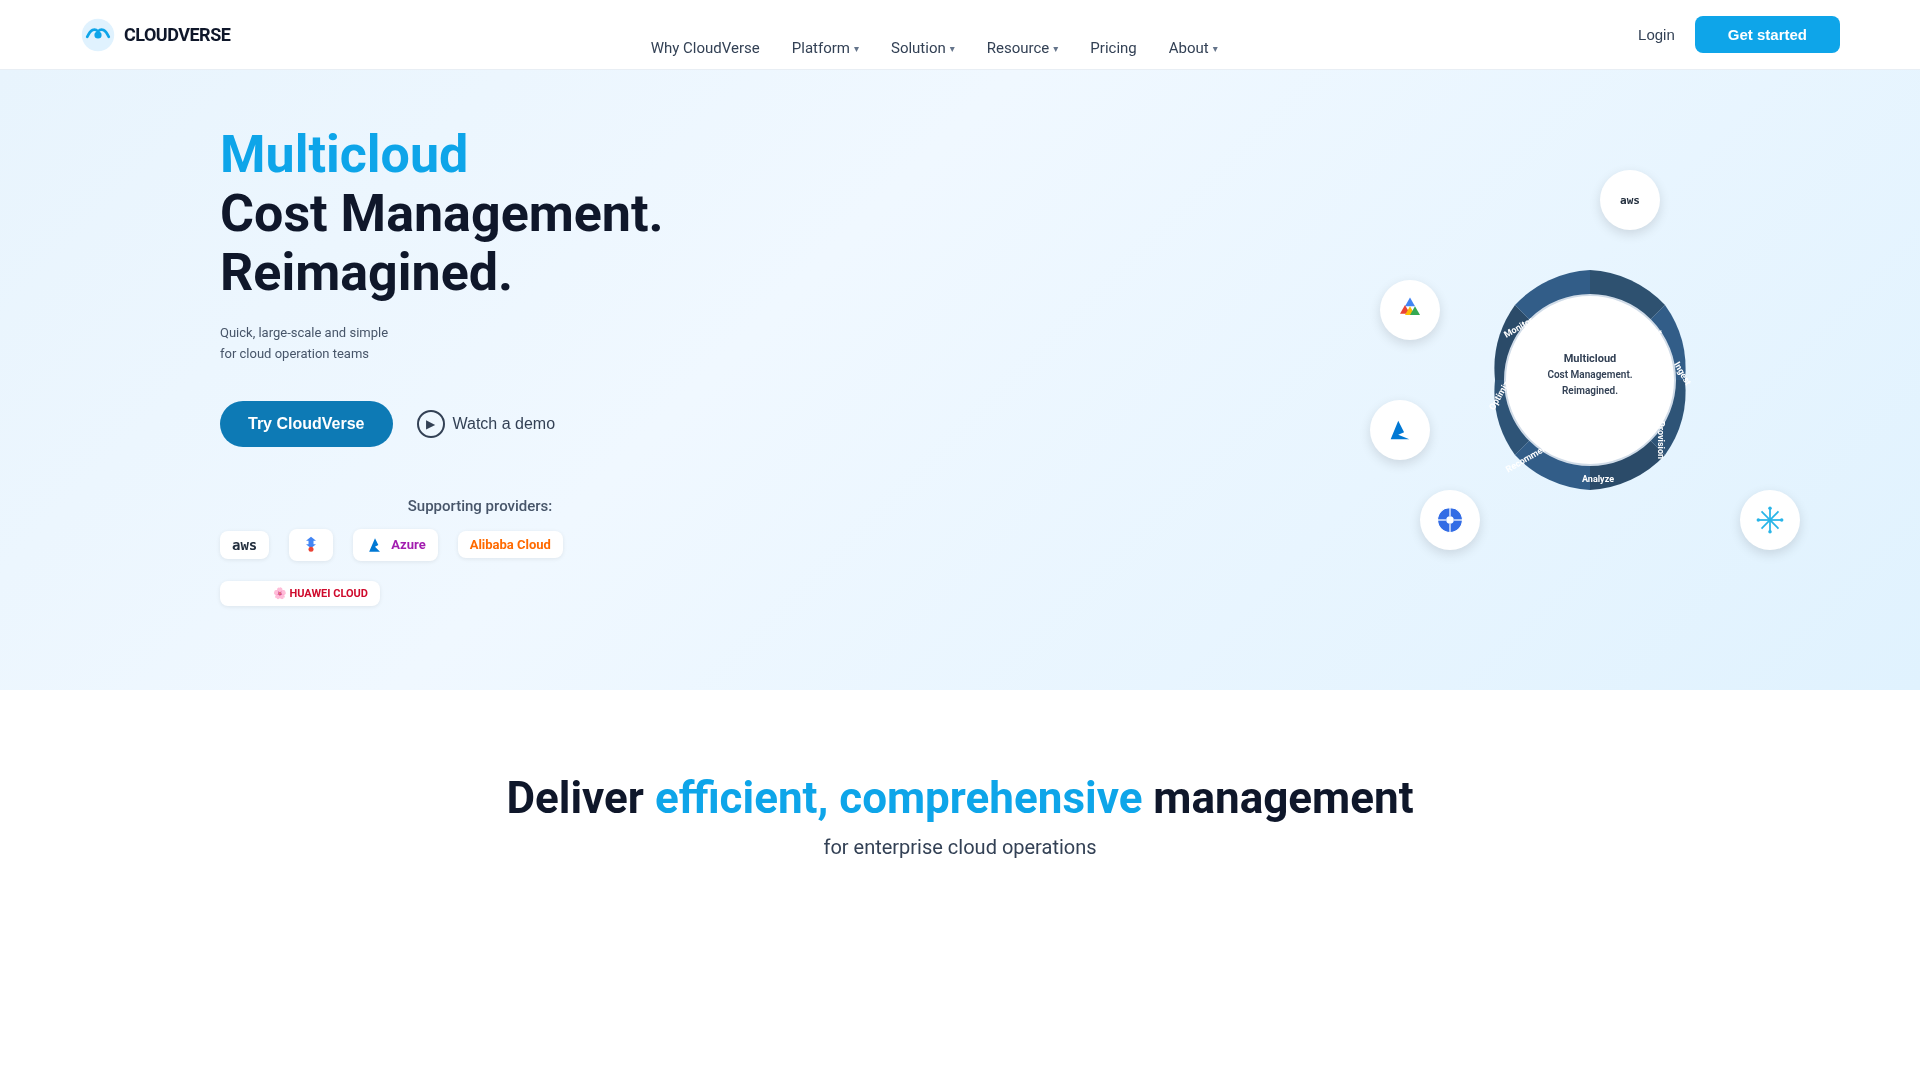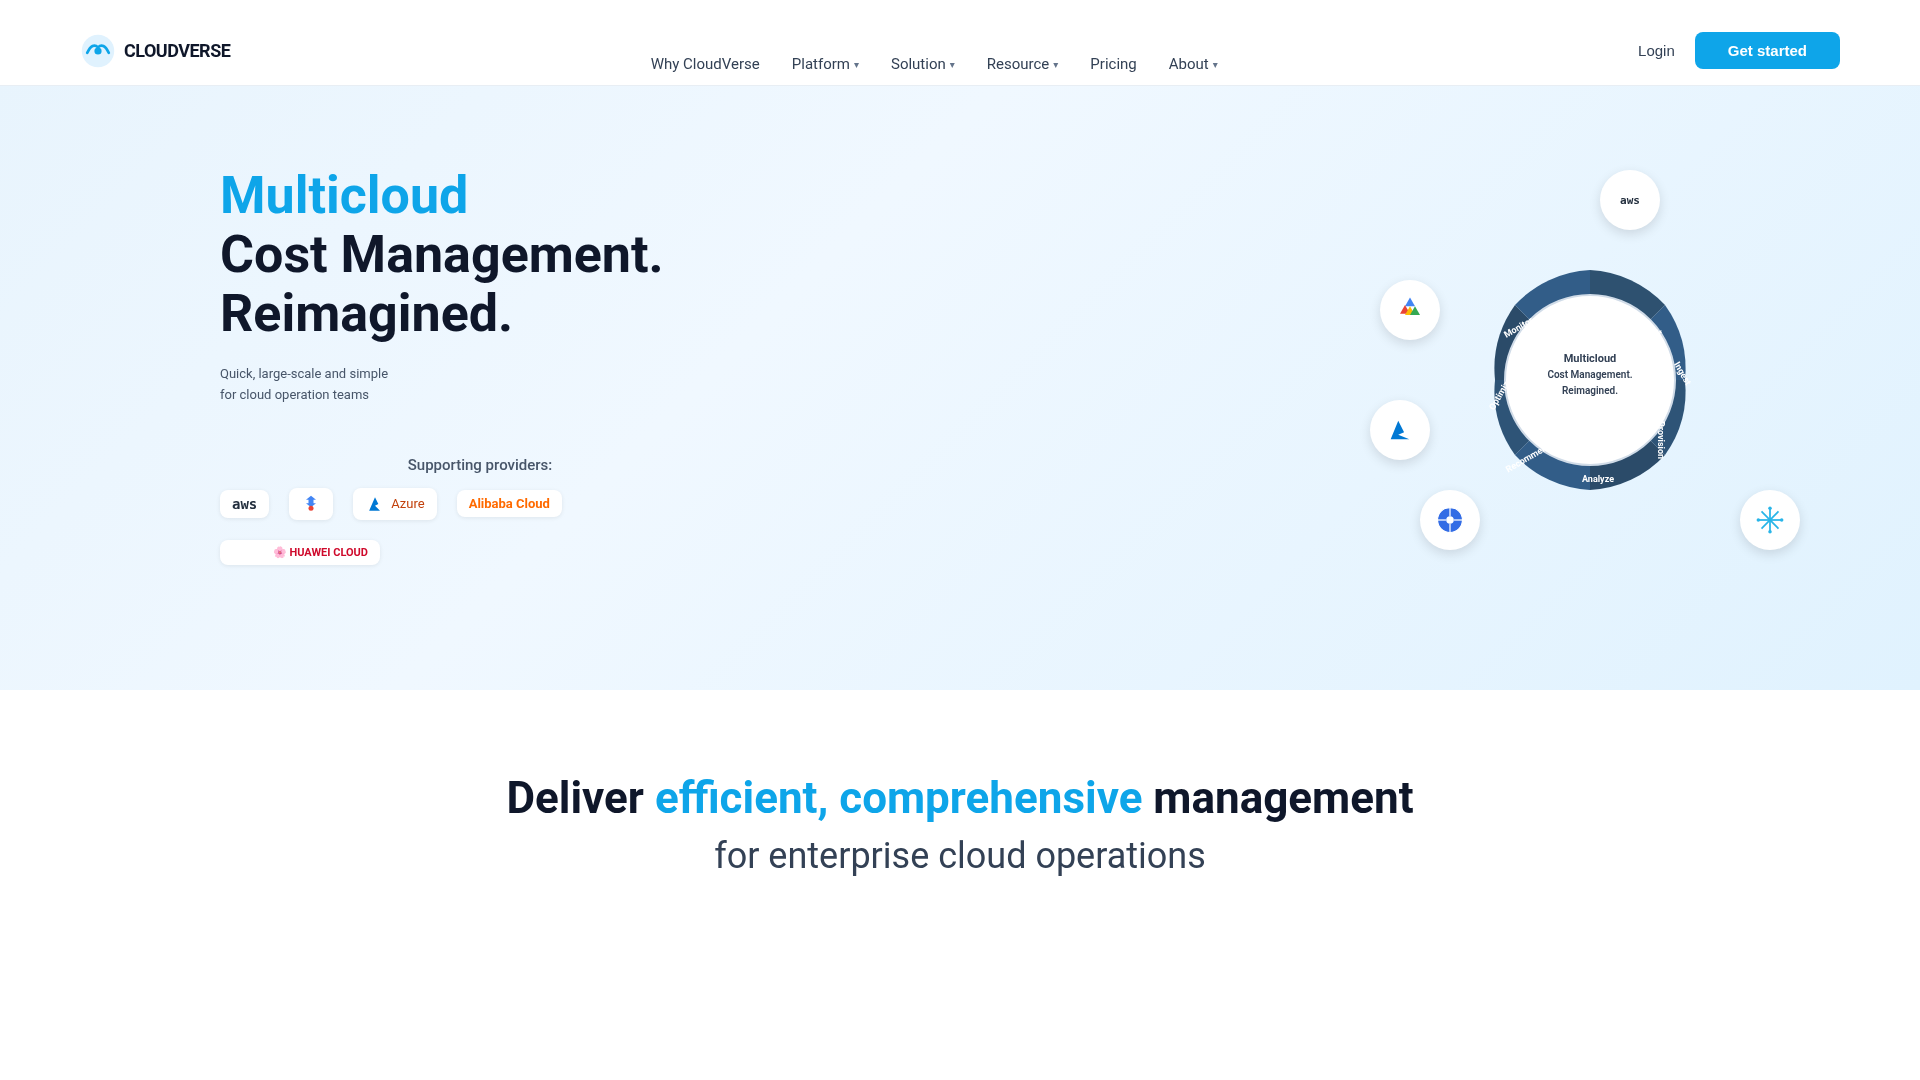--- a/index.html
+++ b/index.html
@@ -2,21 +2,21 @@
 <html><head>
   <meta charset="utf-8">
   <style>
     * { margin: 0; padding: 0; box-sizing: border-box; }
     body { font-family: -apple-system, BlinkMacSystemFont, 'Segoe UI', Roboto, sans-serif; background: #fff; }
 
     
     nav {
       display: flex; align-items: center; justify-content: space-between;
       padding: 0 80px; height: 70px; background: #fff;
-      border-bottom: 1px solid #e8eef4; position: sticky; top: 16px; z-index: 100;
+      border-bottom: 1px solid #e8eef4; position: sticky; top: 0; z-index: 100;
     }
     .nav-logo { display: flex; align-items: center; gap: 8px; text-decoration: none; }
     .nav-logo-icon { width: 36px; height: 36px; }
     .nav-logo-text { font-size: 18px; font-weight: 700; color: #0f172a; letter-spacing: -0.5px; }
     .nav-links { display: flex; align-items: center; gap: 32px; margin-top: 27px; }
     .nav-link { font-size: 15px; color: #334155; text-decoration: none; display: flex; align-items: center; gap: 4px; cursor: pointer; }
     .nav-chevron { font-size: 10px; color: #64748b; }
     .nav-actions { display: flex; gap: 20px; }
     .btn-login { font-size: 15px; color: #334155; background: none; border: none; cursor: pointer; font-weight: 500; }
     .btn-get-started {
@@ -73,21 +73,21 @@
     
     .ring-svg { position: absolute; left: 50%; top: 50%; transform: translate(-50%, -50%); }
 
     
     .bottom-section {
       background: #fff; padding: 80px 64px;
       text-align: center; min-height: 200px;
     }
     .bottom-title { font-size: 44px; font-weight: 700; color: #0f172a; line-height: 1.3; }
     .bottom-blue { color: #0ea5e9; }
-    .bottom-subtitle { font-size: 36px; font-weight: 400; color: #334155; margin-top: 8px; }
+    .bottom-subtitle { font-size: 20px; font-weight: 400; color: #334155; margin-top: 8px; }
   </style>
 </head>
 <body>
 
 <nav>
   <a class="nav-logo" href="#">
     <svg class="nav-logo-icon" viewBox="0 0 40 40" fill="none">
       <circle cx="20" cy="20" r="18" fill="#e0f2fe"></circle>
       <path d="M8 22 Q14 10 20 16 Q26 10 32 22" stroke="#0ea5e9" stroke-width="3" fill="none" stroke-linecap="round"></path>
       <circle cx="20" cy="20" r="4" fill="#0ea5e9"></circle>
@@ -130,38 +130,45 @@
   <div class="hero-content">
     <div class="hero-title-blue">Multicloud</div>
     <div class="hero-title-dark">
       <span>Cost Management.</span><br>
       <span>Reimagined.</span>
     </div>
     <div class="hero-subtitle">
       <span>Quick, large-scale and simple</span><br>
       <span>for cloud operation teams</span>
     </div>
+    <div class="hero-buttons">
+      <button class="btn-try">Try CloudVerse</button>
+      <button class="btn-demo">
+        <span class="btn-demo-icon">▶</span>
+        <span>Watch a demo</span>
+      </button>
+    </div>
 
     <div class="supporting">
       <div class="supporting-label">Supporting providers:</div>
       <div class="provider-logos">
         <div class="provider-badge">
           <span style="font-weight:800; font-size:14px; font-family:monospace; color:#232f3e;">aws</span>
         </div>
         <div class="provider-badge">
           <svg width="20" height="20" viewBox="0 0 24 24">
             <path d="M12 2L6 7h3v4H6l6 5 6-5h-3V7h3z" fill="#4285F4"></path>
             <circle cx="12" cy="17" r="3" fill="#EA4335"></circle>
           </svg>
         </div>
         <div class="provider-badge">
           <svg width="20" height="20" viewBox="0 0 24 24">
             <path d="M5 20L12 4l4 8-4 2 6 6z" fill="#0078D4"></path>
           </svg>
-          <span style="color:#c2410c; font-weight:400;text-align:center;">Azure</span>
+          <span style="color:#a21caf; font-weight:700;text-align:center;">Azure</span>
         </div>
         <div class="provider-badge">
           <span style="font-size:13px; font-weight:700; color:#FF6A00;">Alibaba Cloud</span>
         </div>
         <div class="provider-badge">
           <span style="font-size:11px; font-weight:700; color:#CF0A2C;margin-left:41px;">🌸 HUAWEI CLOUD</span>
         </div>
       </div>
     </div>
   </div>

